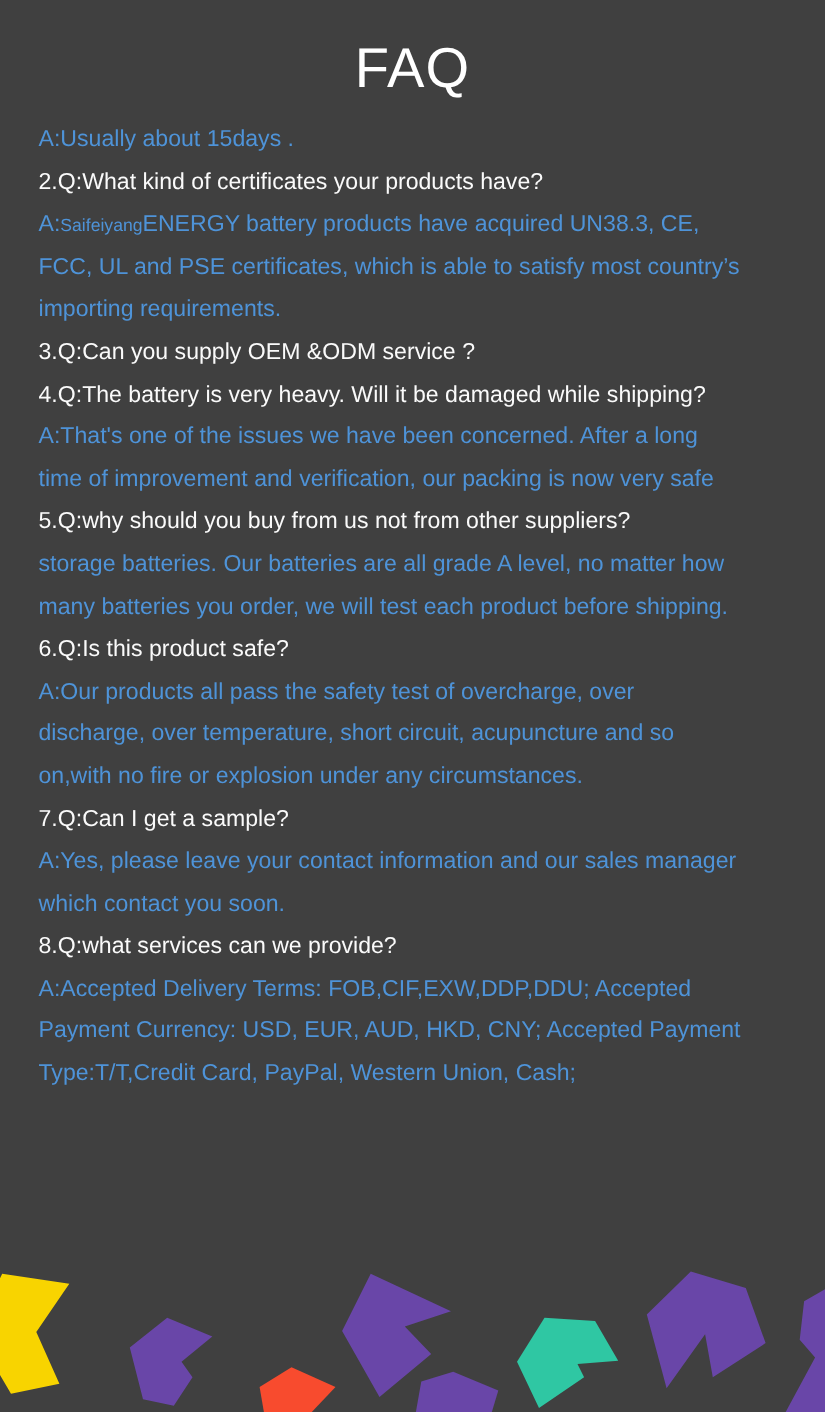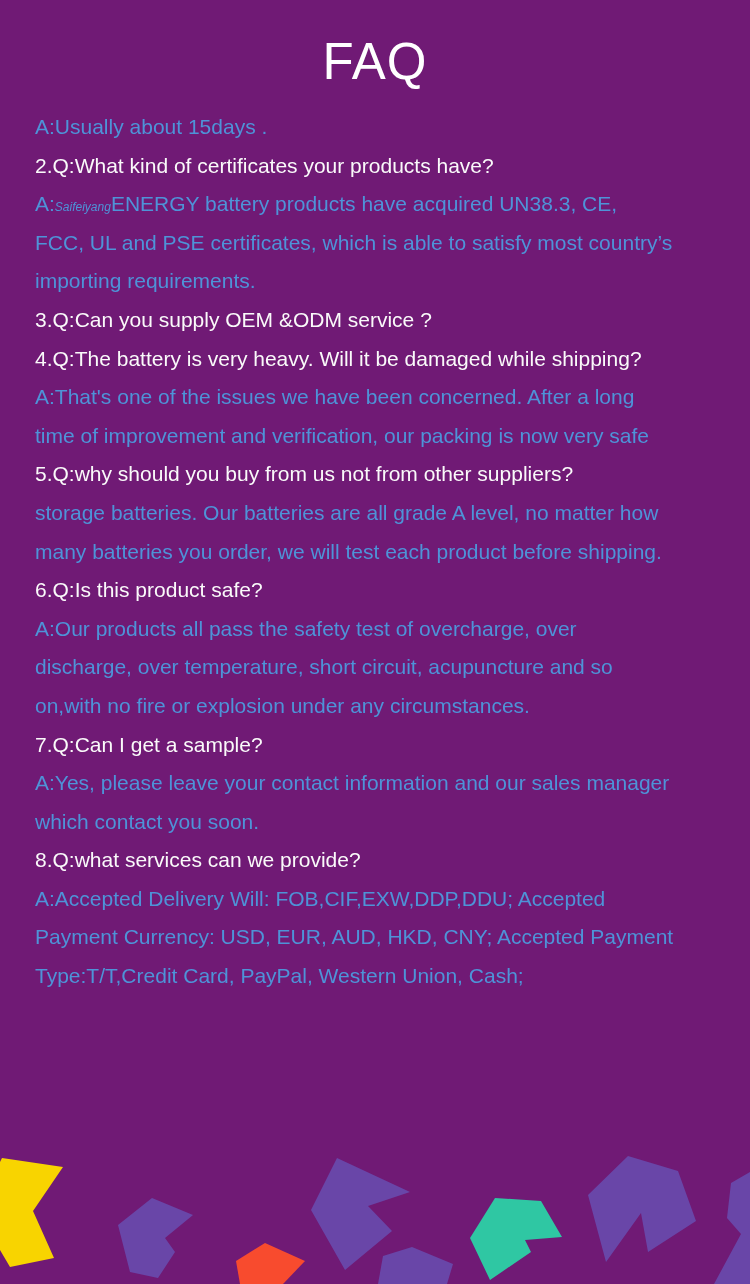--- a/index.html
+++ b/index.html
@@ -1,20 +1,20 @@
 <!DOCTYPE html>
 <html><head>
 <meta charset="utf-8">
 <style>
   html, body { margin: 0; padding: 0; }
   .page {
     position: relative;
     width: 750px;
     height: 1284px;
-    background: #701a75;
+    background: #404040;
     overflow: hidden;
     font-family: "Liberation Sans", sans-serif;
   }
   .title {
     margin: 0;
     padding-top: 36px;
     text-align: center;
     color: #ffffff;
     font-size: 51px;
     font-weight: 400;
@@ -27,21 +27,21 @@
   }
   .q, .a {
     font-size: 21px;
     line-height: 38.6px;
     height: 38.6px;
     white-space: nowrap;
     overflow: visible;
   }
   .q { color: #fafafa; }
   .a { color: #4e93d8; }
-  .brand-small { font-size: 12px; font-style: italic; }
+  .brand-small { font-size: 16px; }
   .decor {
     position: absolute;
     left: 0;
     bottom: 0;
     width: 750px;
     height: 150px;
     display: block;
   }
 </style>
 </head>
@@ -73,21 +73,21 @@
     <div class="q">6.Q:Is this product safe?</div>
     <div class="a">A:Our products all pass the safety test of overcharge, over</div>
     <div class="a">discharge, over temperature, short circuit, acupuncture and so</div>
     <div class="a">on,with no fire or explosion under any circumstances.</div>
 
     <div class="q">7.Q:Can I get a sample?</div>
     <div class="a">A:Yes, please leave your contact information and our sales manager</div>
     <div class="a">which contact you soon.</div>
 
     <div class="q">8.Q:what services can we provide?</div>
-    <div class="a">A:Accepted Delivery Will: FOB,CIF,EXW,DDP,DDU; Accepted</div>
+    <div class="a">A:Accepted Delivery Terms: FOB,CIF,EXW,DDP,DDU; Accepted</div>
     <div class="a">Payment Currency: USD, EUR, AUD, HKD, CNY; Accepted Payment</div>
     <div class="a">Type:T/T,Credit Card, PayPal, Western Union, Cash;</div>
 
   </div>
 
   <svg class="decor" viewBox="0 0 750 150" preserveAspectRatio="none">
     <polygon points="2,24 63,33 33,77 54,124 10,133 0,116 0,28" fill="#f8d400"></polygon>
     <polygon points="152,64 193,81 165,104 175,118 158,144 130,138 118,91" fill="#6946a8"></polygon>
     <polygon points="265,109 305,127 283,150 240,150 236,127" fill="#f84b2e"></polygon>
     <polygon points="337,24 410,58 368,72 392,97 345,136 311,76" fill="#6946a8"></polygon>

